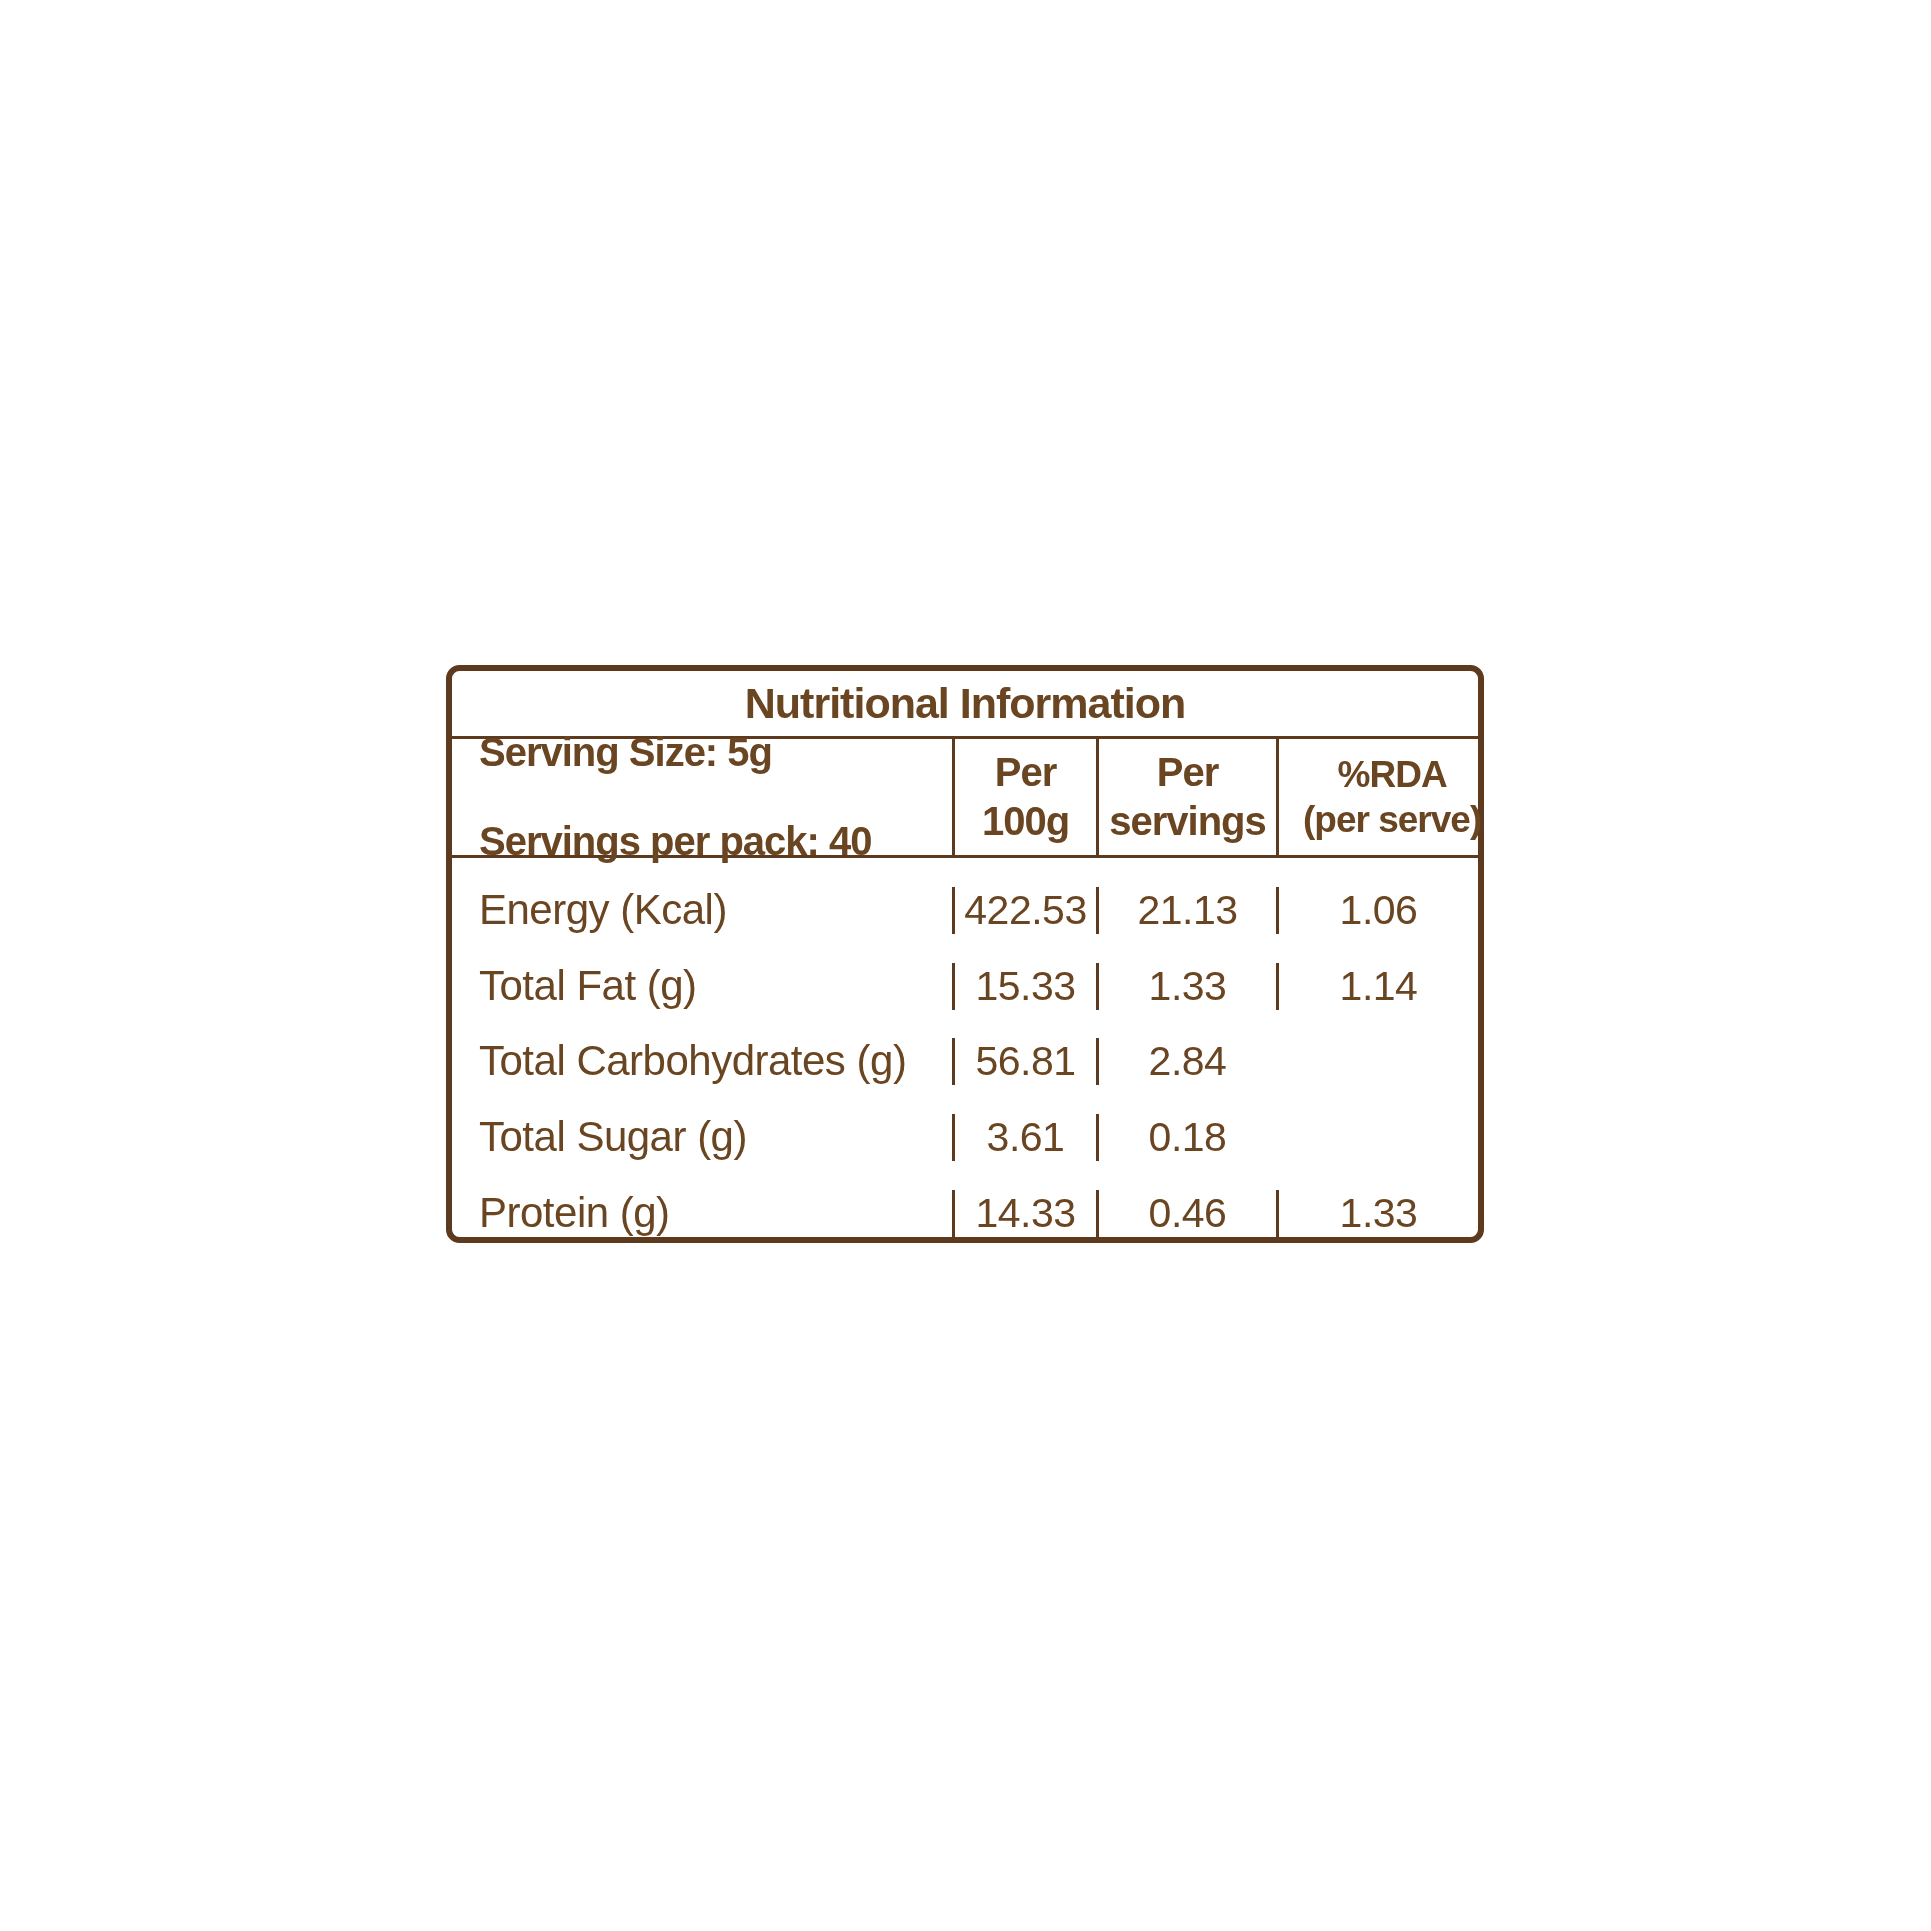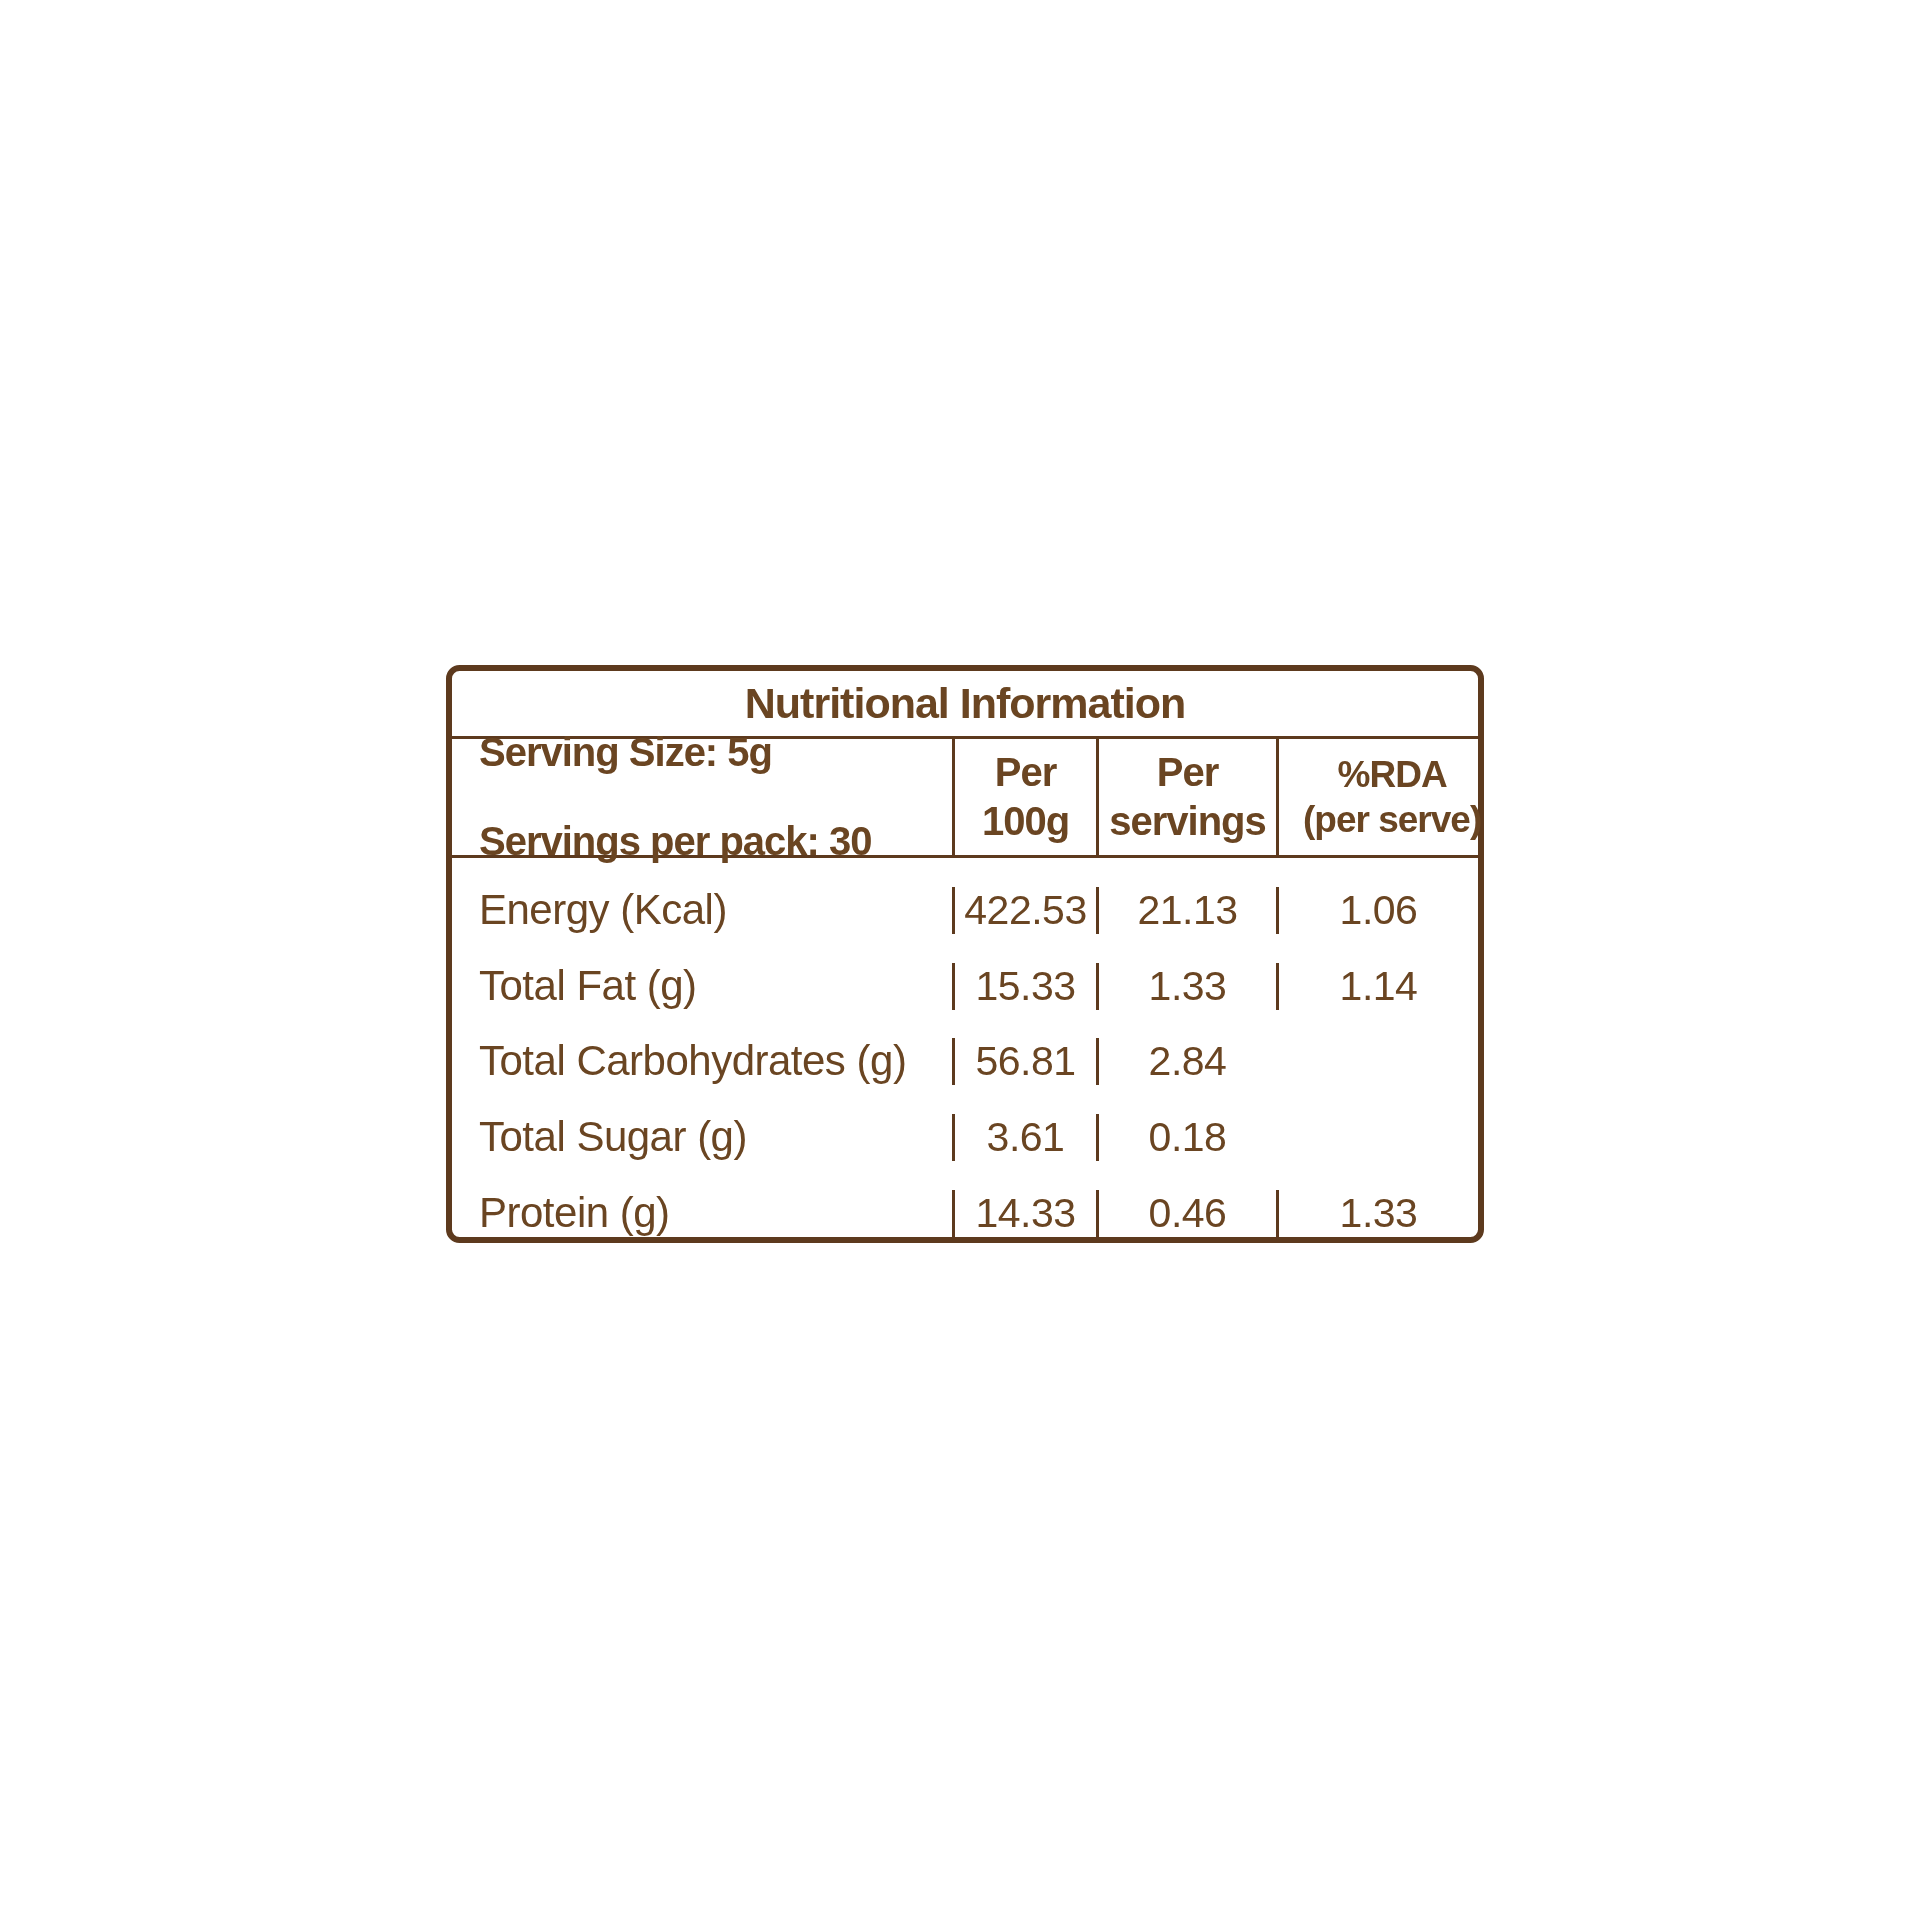--- a/index.html
+++ b/index.html
@@ -118,21 +118,21 @@
 <body>
 
 <div class="canvas">
   <div class="nutrition-table">
 
     <div class="title-row">Nutritional Information</div>
 
     <div class="header-row">
       <div class="col-label hcell left">
         <span>Serving Size: 5g</span>
-        <span>Servings per pack: 30</span>
+        <span>Servings per pack: 40</span>
       </div>
       <div class="col-per100g hcell">
         <span>Per</span>
         <span>100g</span>
       </div>
       <div class="col-perserv hcell">
         <span>Per</span>
         <span>servings</span>
       </div>
       <div class="col-rda hcell">

